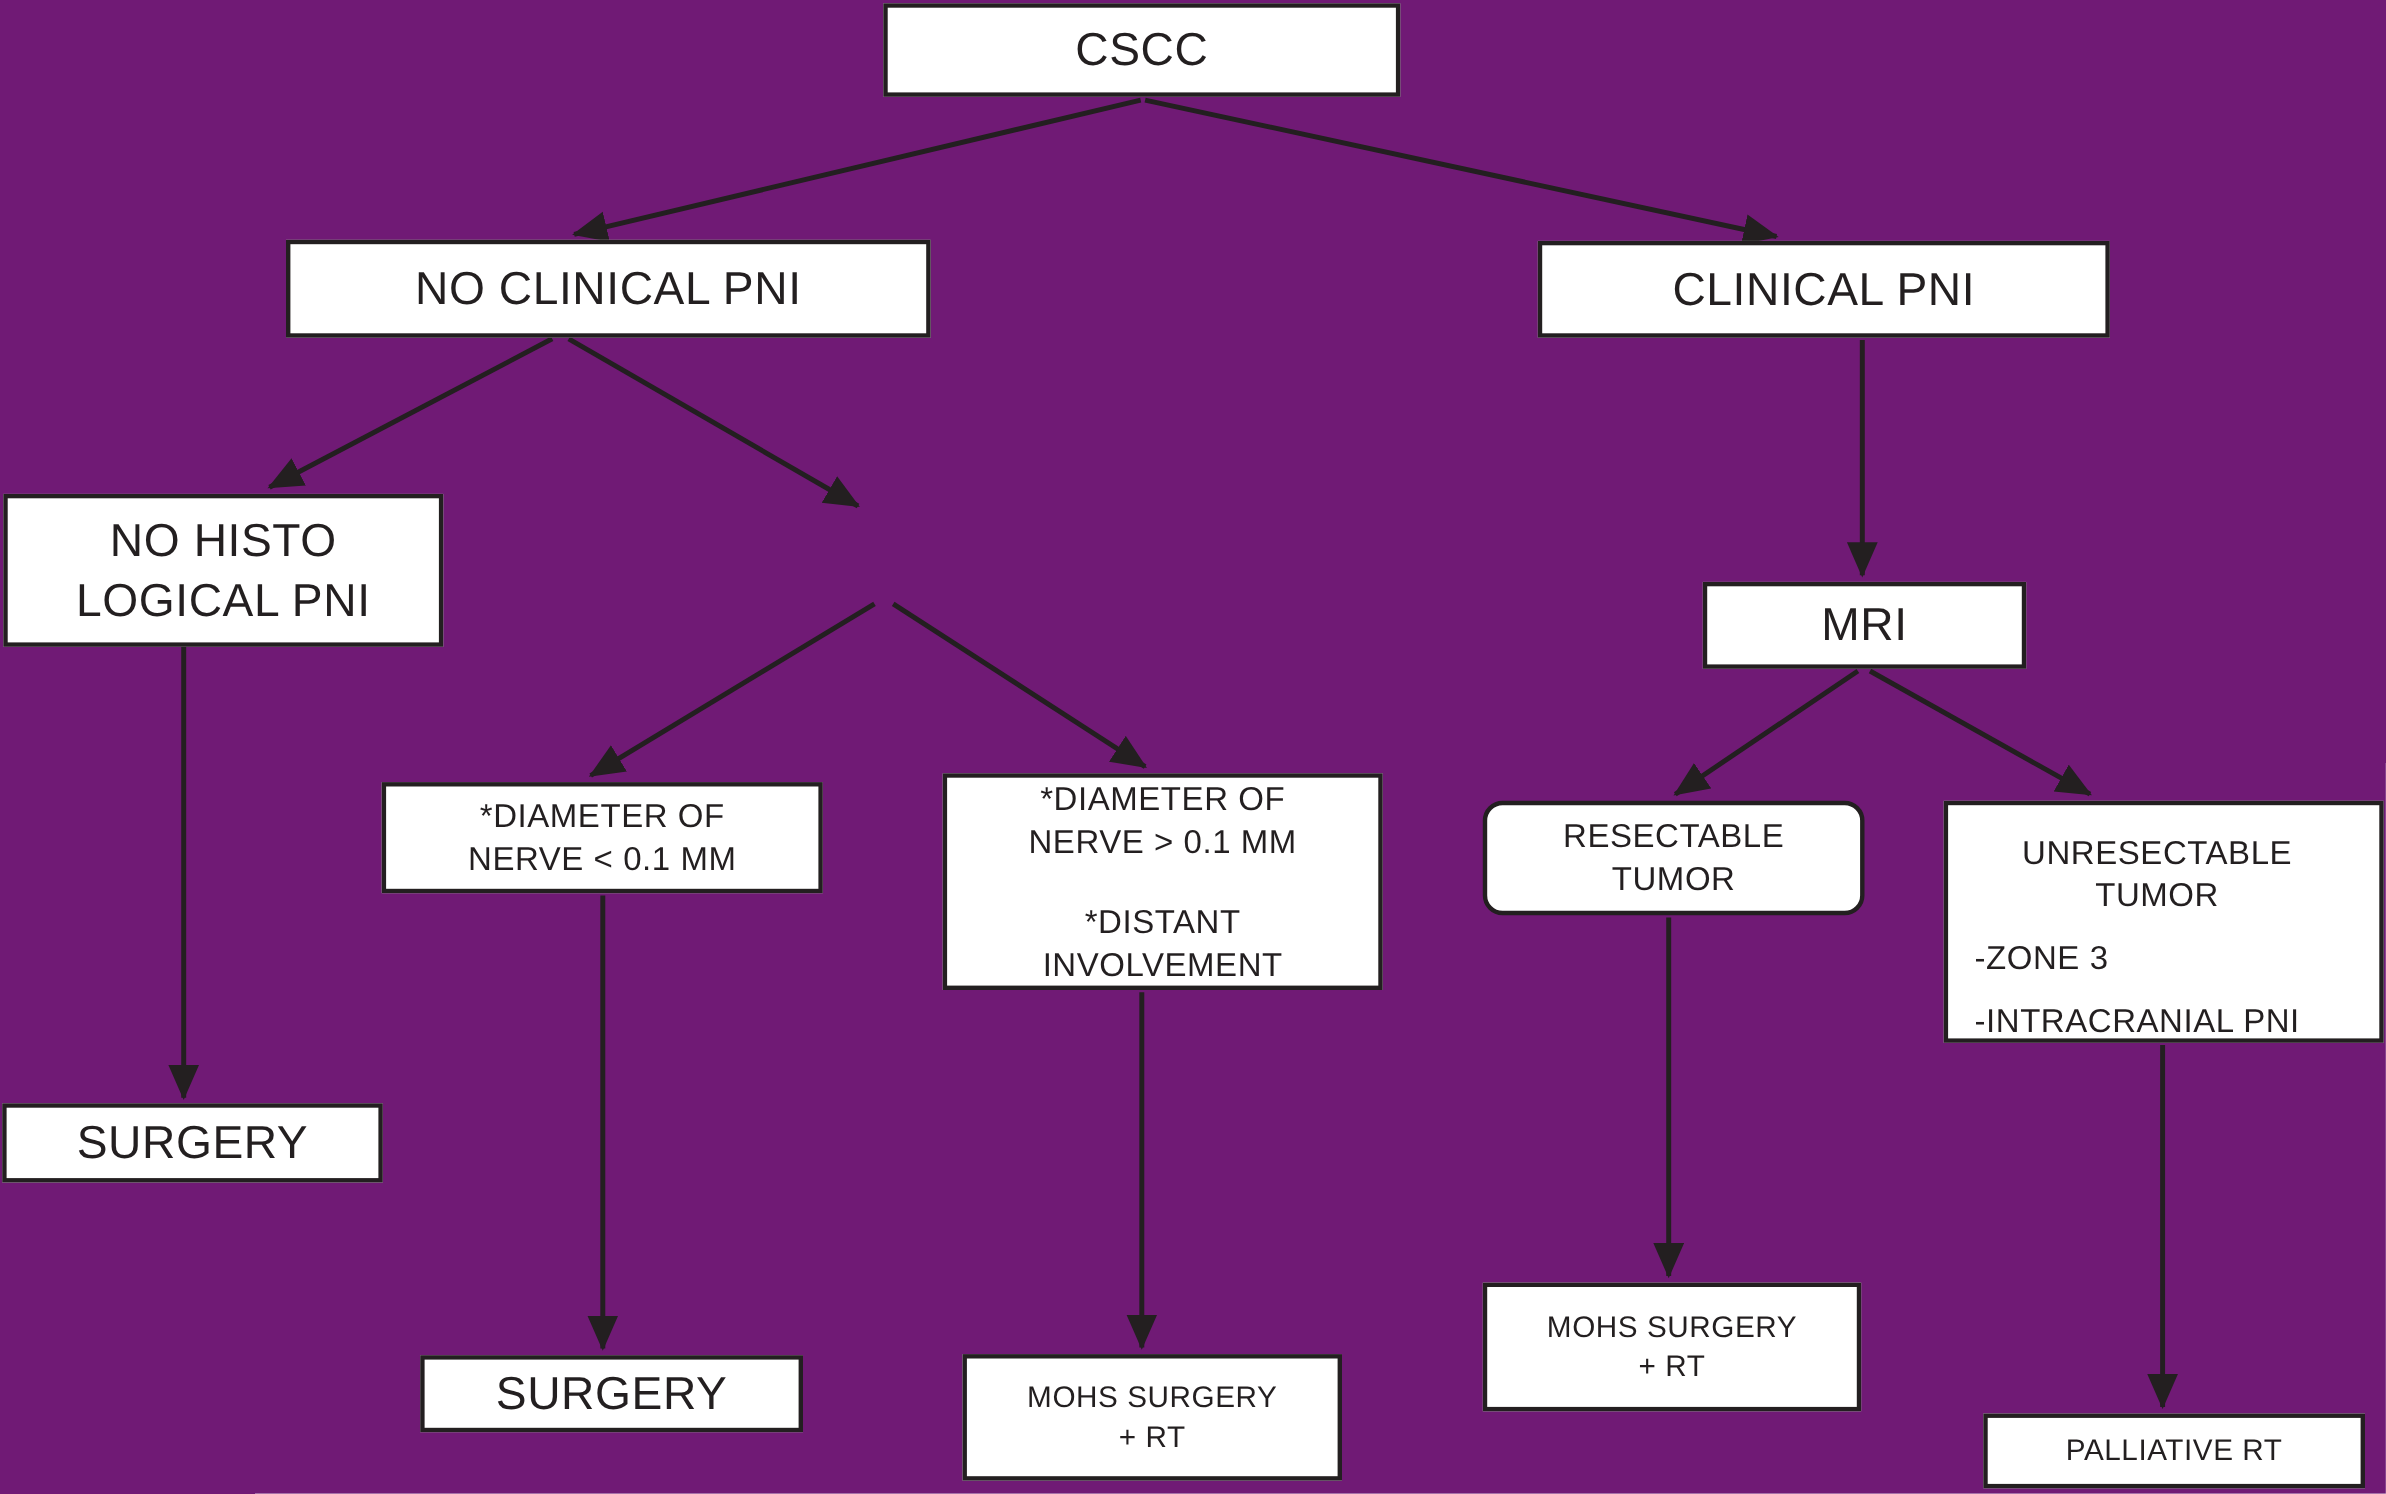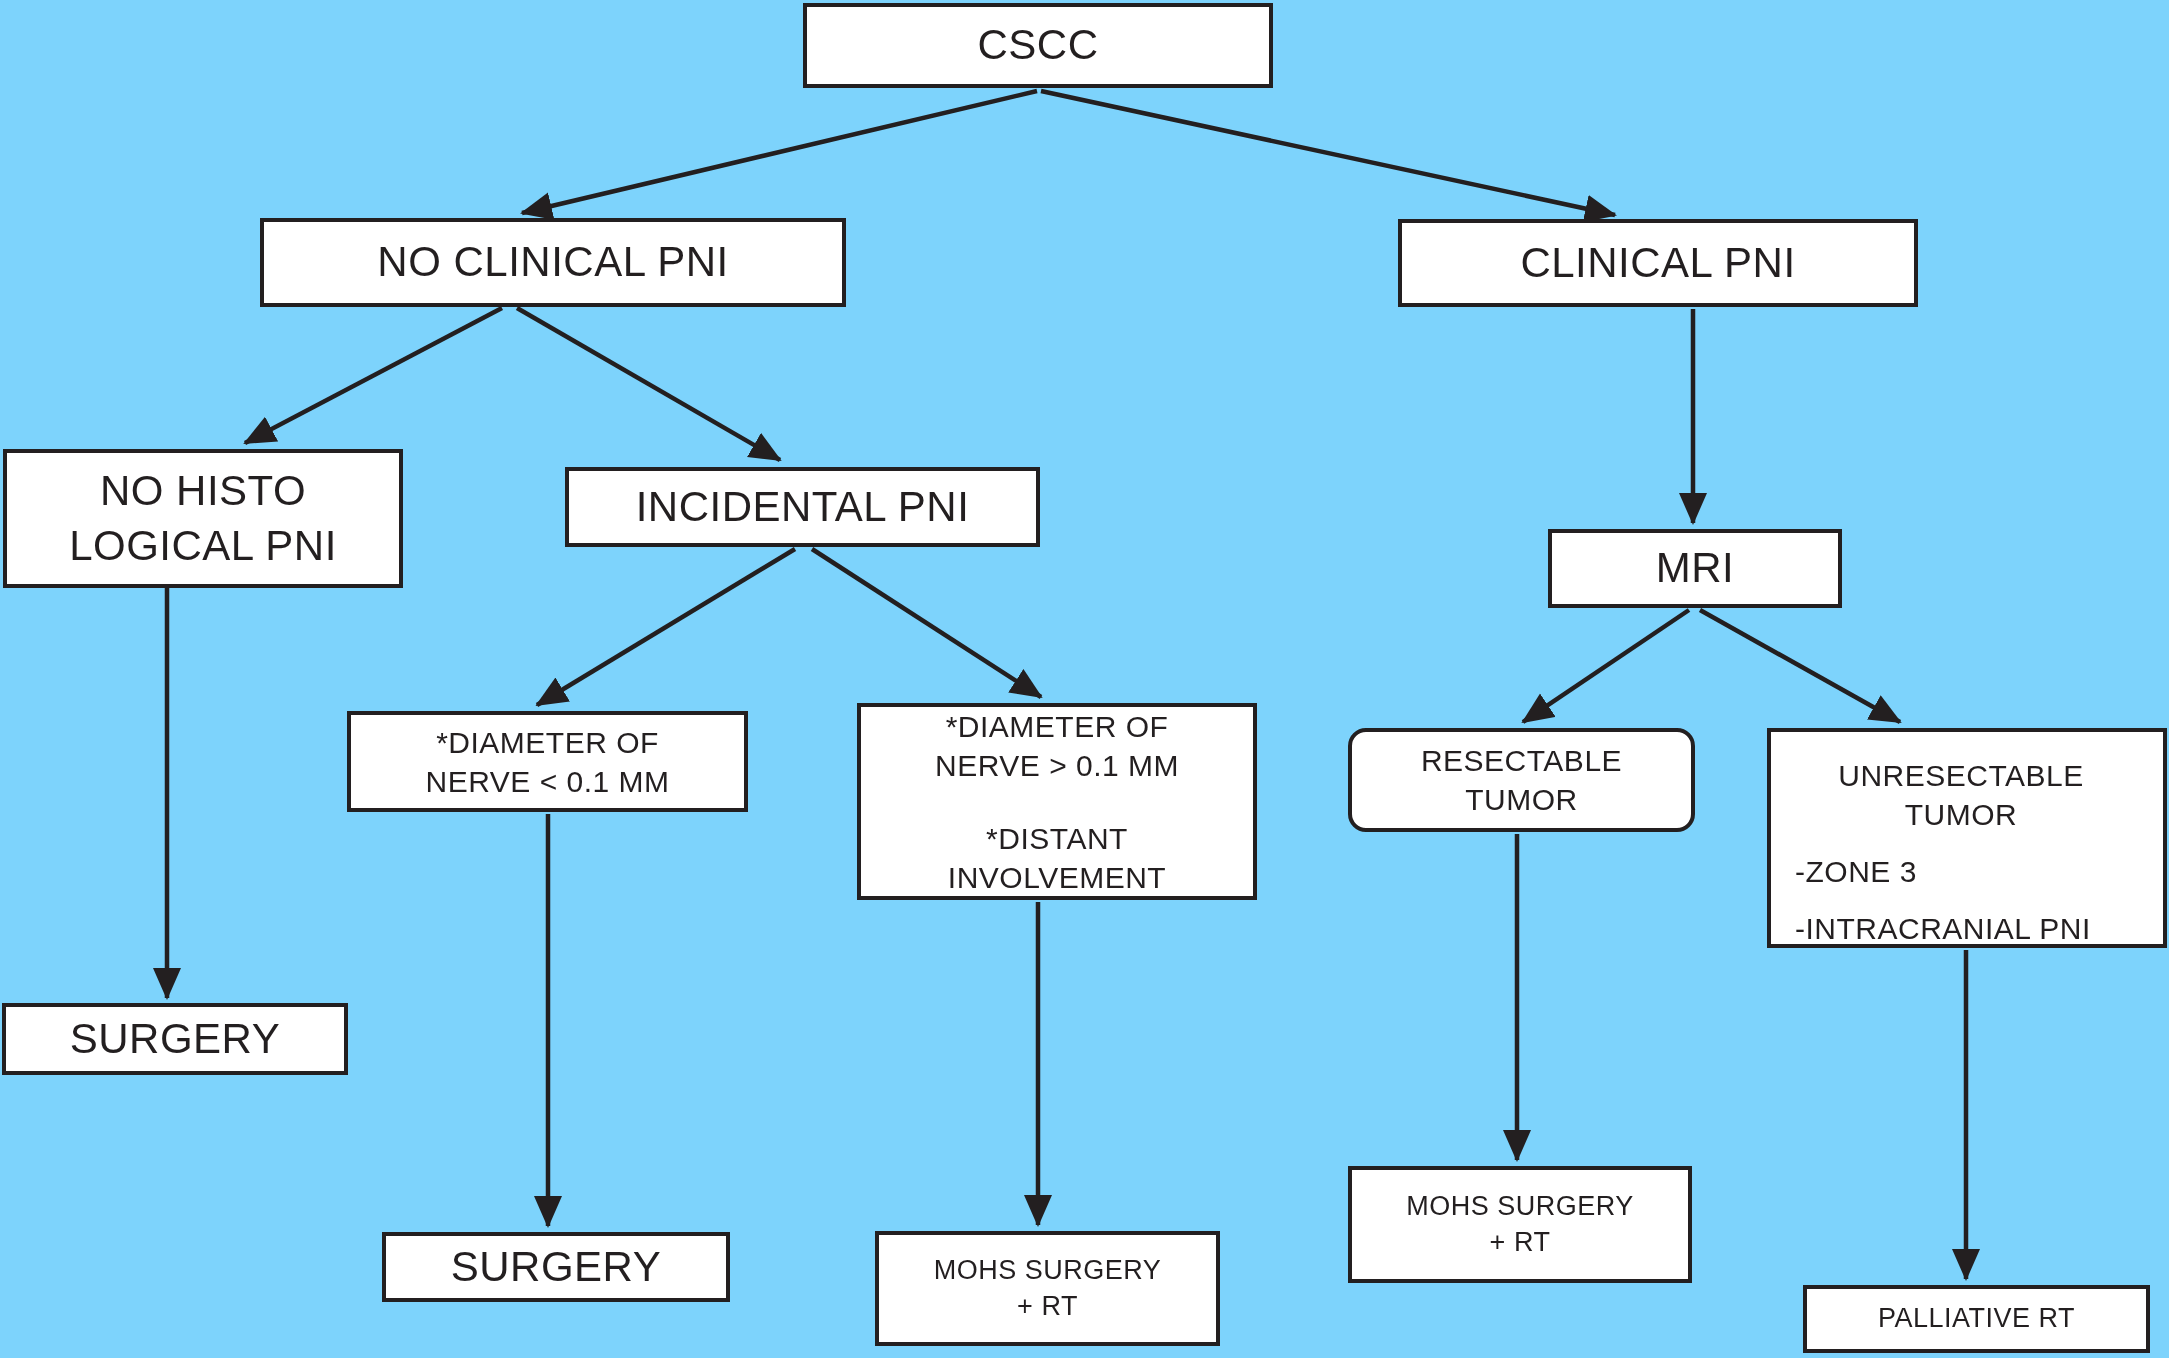--- a/index.html
+++ b/index.html
@@ -1,20 +1,20 @@
 <!DOCTYPE html>
 <html><head>
 <meta charset="utf-8">
 <style>
   html, body { margin: 0; padding: 0; background: #ffffff; }
   #canvas {
     position: relative;
     width: 2169px;
     height: 1358px;
-    background: #7dd3fc;
+    background: #701a75;
     font-family: "Liberation Sans", sans-serif;
     color: #231f20;
     overflow: hidden;
   }
   #edges {
     position: absolute;
     left: 0; top: 0;
     width: 2169px; height: 1358px;
     pointer-events: none;
   }
@@ -104,23 +104,20 @@
 
   <div class="node big" id="n-clinical">
     <span>CLINICAL PNI</span>
   </div>
 
   <div class="node big" id="n-no-histo">
     <span>NO HISTO</span>
     <span>LOGICAL PNI</span>
   </div>
 
-  <div class="node big" id="n-incidental">
-    <span>INCIDENTAL PNI</span>
-  </div>
 
   <div class="node big" id="n-mri">
     <span>MRI</span>
   </div>
 
   <div class="node small" id="n-nerve-small">
     <span>*DIAMETER OF</span>
     <span>NERVE &lt; 0.1 MM</span>
   </div>
 

